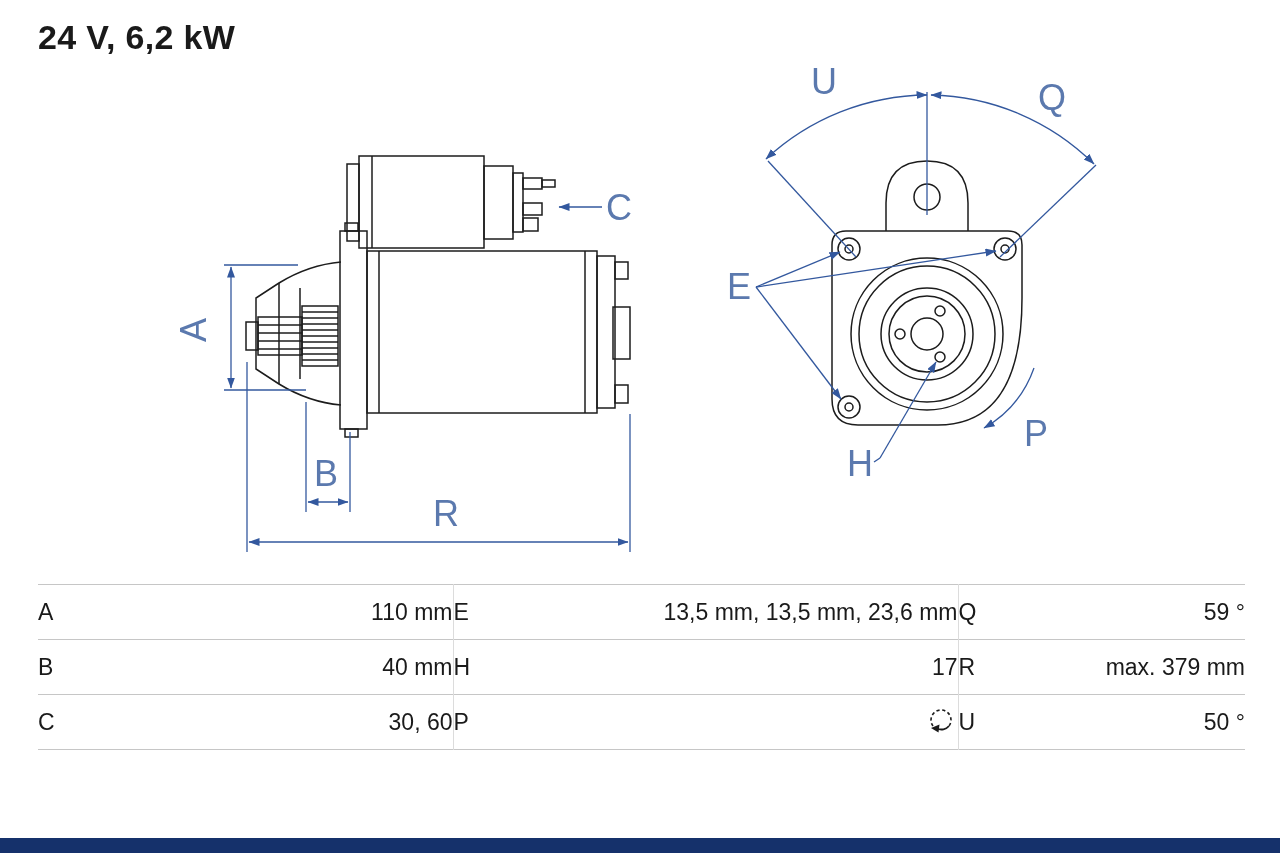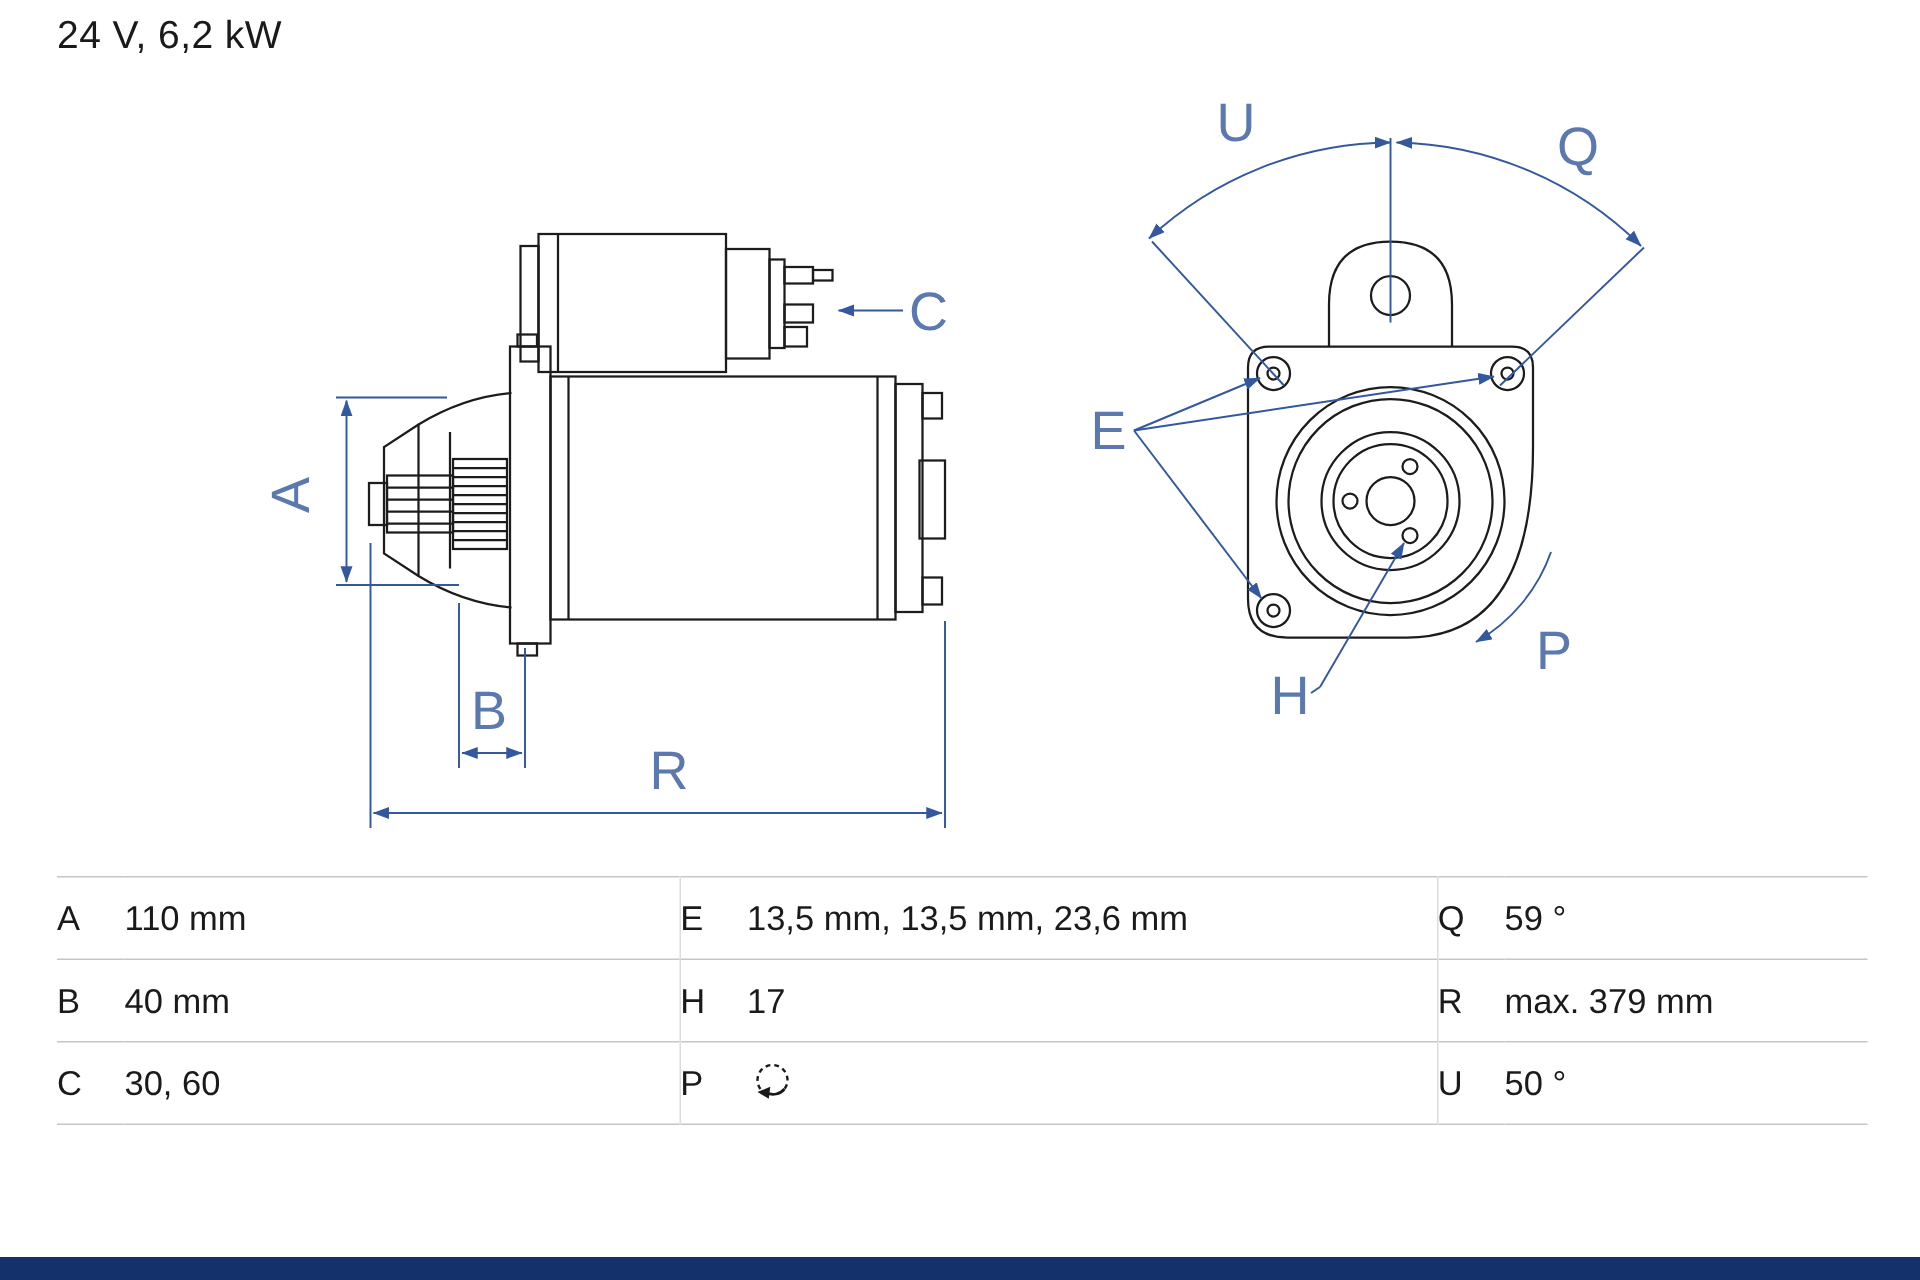--- a/index.html
+++ b/index.html
@@ -1,28 +1,28 @@
 <!DOCTYPE html>
 <html><head>
 <meta charset="utf-8">
 <style>
   html,body{margin:0;padding:0;background:#ffffff;}
   .page{position:relative;width:1280px;height:853px;background:#ffffff;overflow:hidden;
         font-family:"Liberation Sans",sans-serif;color:#1a1a1a;}
-  .title{position:absolute;left:38px;top:8px;font-size:26px;font-weight:400;letter-spacing:.3px;}
+  .title{position:absolute;left:38px;top:18px;font-size:34px;font-weight:700;letter-spacing:.3px;}
   .drawing{position:absolute;left:0;top:0;}
   .tech{position:absolute;left:38px;top:584px;width:1207px;}
   .tech-heading{font-size:27px;font-weight:700;margin:0 0 13px 0;}
   table.specs{border-collapse:collapse;width:100%;table-layout:fixed;}
   table.specs tr{border-top:1px solid #c6c6c6;}
   table.specs tr:last-child{border-bottom:1px solid #c6c6c6;}
   table.specs td{font-size:23px;height:54px;vertical-align:middle;padding:0;}
   td.key{padding-left:3px;}
   td.grp{border-left:1px solid #dcdcdc;padding-left:6px;}
-  td.val{padding-left:4px;}
+  td.val{padding-left:4px;text-align:right;}
   .rot-icon{display:inline-block;vertical-align:middle;}
   .footer-bar{position:absolute;left:0;bottom:0;width:100%;height:15px;background:#15316b;}
   svg text{font-family:"Liberation Sans",sans-serif;}
 </style>
 </head>
 <body>
 
 <div class="page">
 
   <div class="title">24 V, 6,2 kW</div>

